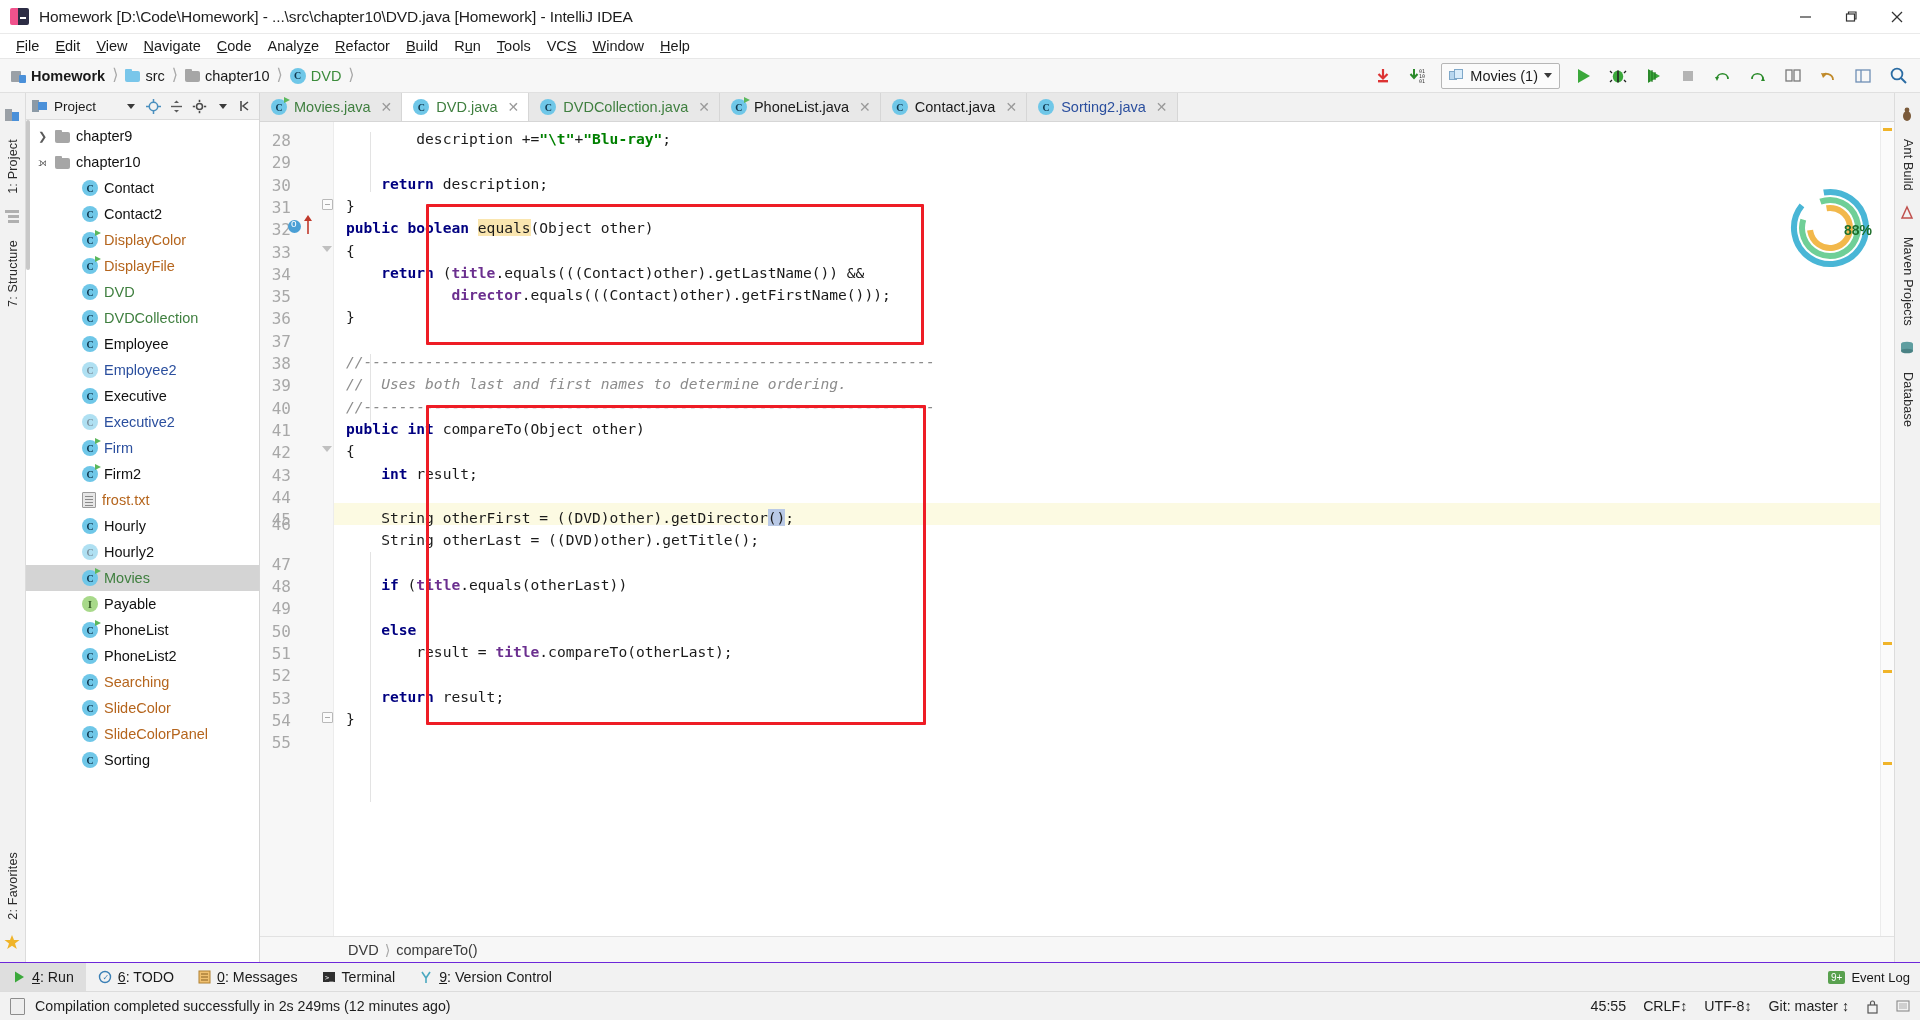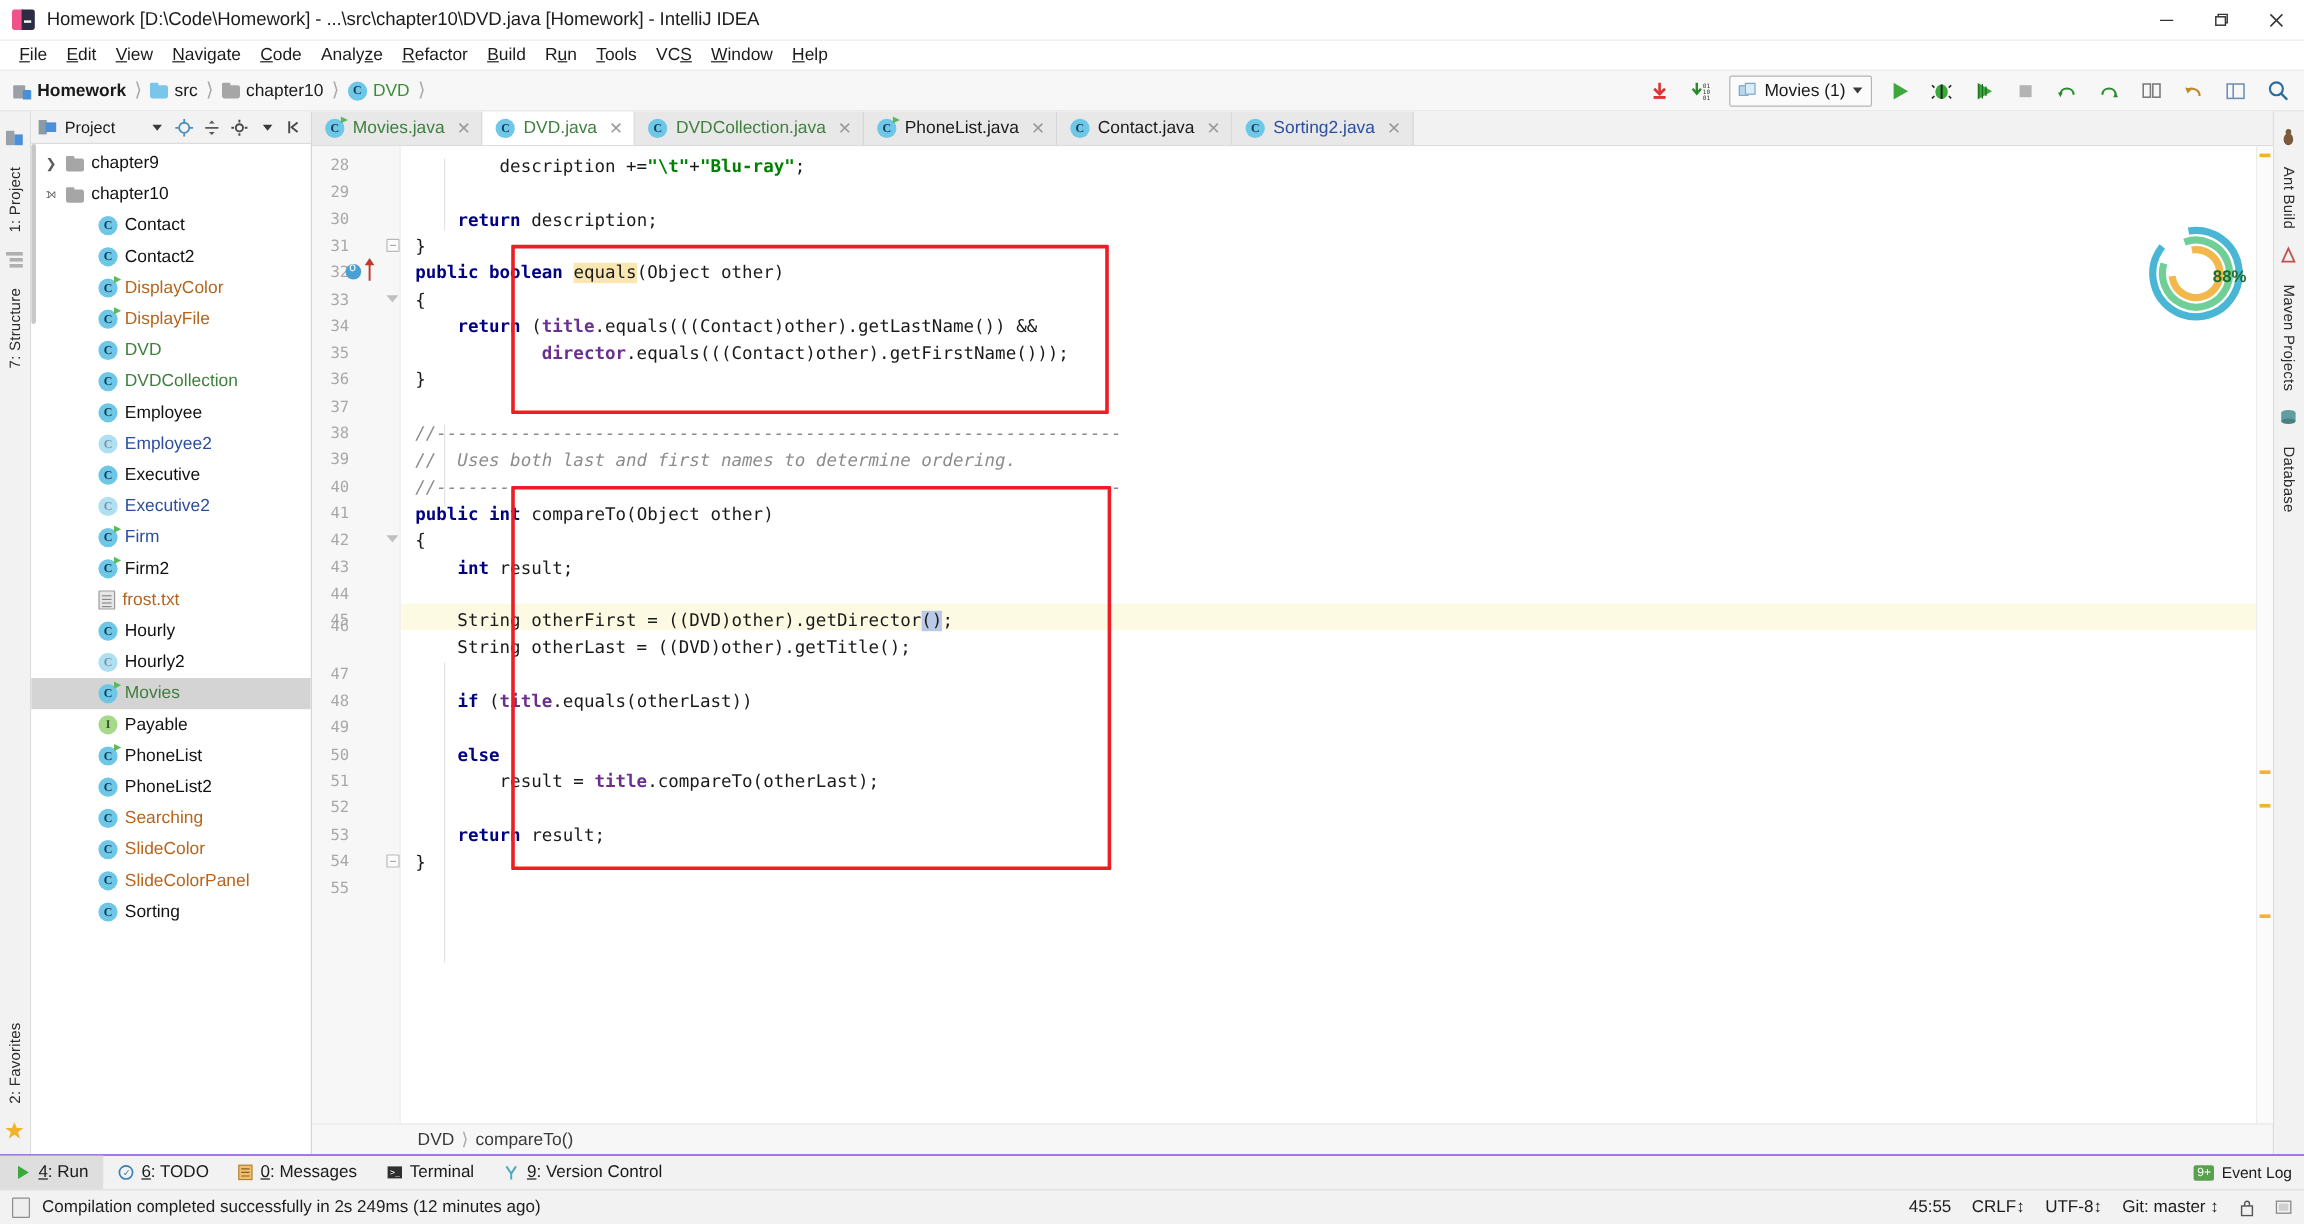--- a/index.html
+++ b/index.html
@@ -110,21 +110,21 @@
   .editor-area { flex:1; display:flex; flex-direction:column; min-width:0; background:#fff;}
   .tabstrip { height:29px; background:#f2f2f2; display:flex; align-items:stretch; border-bottom:1px solid #d6d6d6; overflow:hidden; flex:none;}
   .etab { display:flex; align-items:center; gap:7px; padding:0 9px 0 11px; border-right:1px solid #d6d6d6; font-size:14.5px; white-space:nowrap; background:#e8e8e8; position:relative; cursor:default;}
   .etab.active { background:#ffffff; }
   .etab .x { color:#9a9a9a; font-size:14px; margin-left:3px; }
   .etab .lbl.green{color:#3f7f3f;}
   .etab .lbl.blue{color:#2b4f9e;}
 
   .editor-wrap { flex:1; display:flex; min-height:0; position:relative; background:#fff;}
   .gutter { width:74px; flex:none; background:#f7f7f7; border-right:1px solid #ececec; position:relative; }
-  .gutter .ln { position:absolute; right:42px; font-family:"DejaVu Sans Mono", monospace; font-size:13px; color:#a8a8a8; }
+  .gutter .ln { position:absolute; right:42px; font-family:"DejaVu Sans Mono", monospace; font-size:16px; color:#a8a8a8; }
   .fold { position:absolute; left:62px; width:11px; height:11px; border:1px solid #b9b9b9; background:#fbfbfb; border-radius:1px; color:#7d7d7d; font-size:9px; line-height:9px; text-align:center;}
   .fold.tri { border:none; background:none; }
   .fold.tri:before{content:"";position:absolute;left:0;top:0;border-left:5px solid transparent;border-right:5px solid transparent;border-top:6px solid #c0c0c0;}
   .bpmark { position:absolute; left:28px; width:13px;height:13px;border-radius:50%;background:#4a9fd5; }
   .bpmark:after{content:"o";position:absolute;left:3px;top:-2px;color:#fff;font-size:10px;}
   .uparrow { position:absolute; left:44px; width:8px;height:20px; }
 
   .code { position:relative; flex:1; overflow:hidden; font-family:"DejaVu Sans Mono", monospace; font-size:14.6px; line-height:22.3px; background:#fff;}
   .cl { position:absolute; left:0; white-space:pre; color:#1a1a1a; }
   .hl-row { position:absolute; left:0; right:0; height:22px; background:#fcfae2; }

